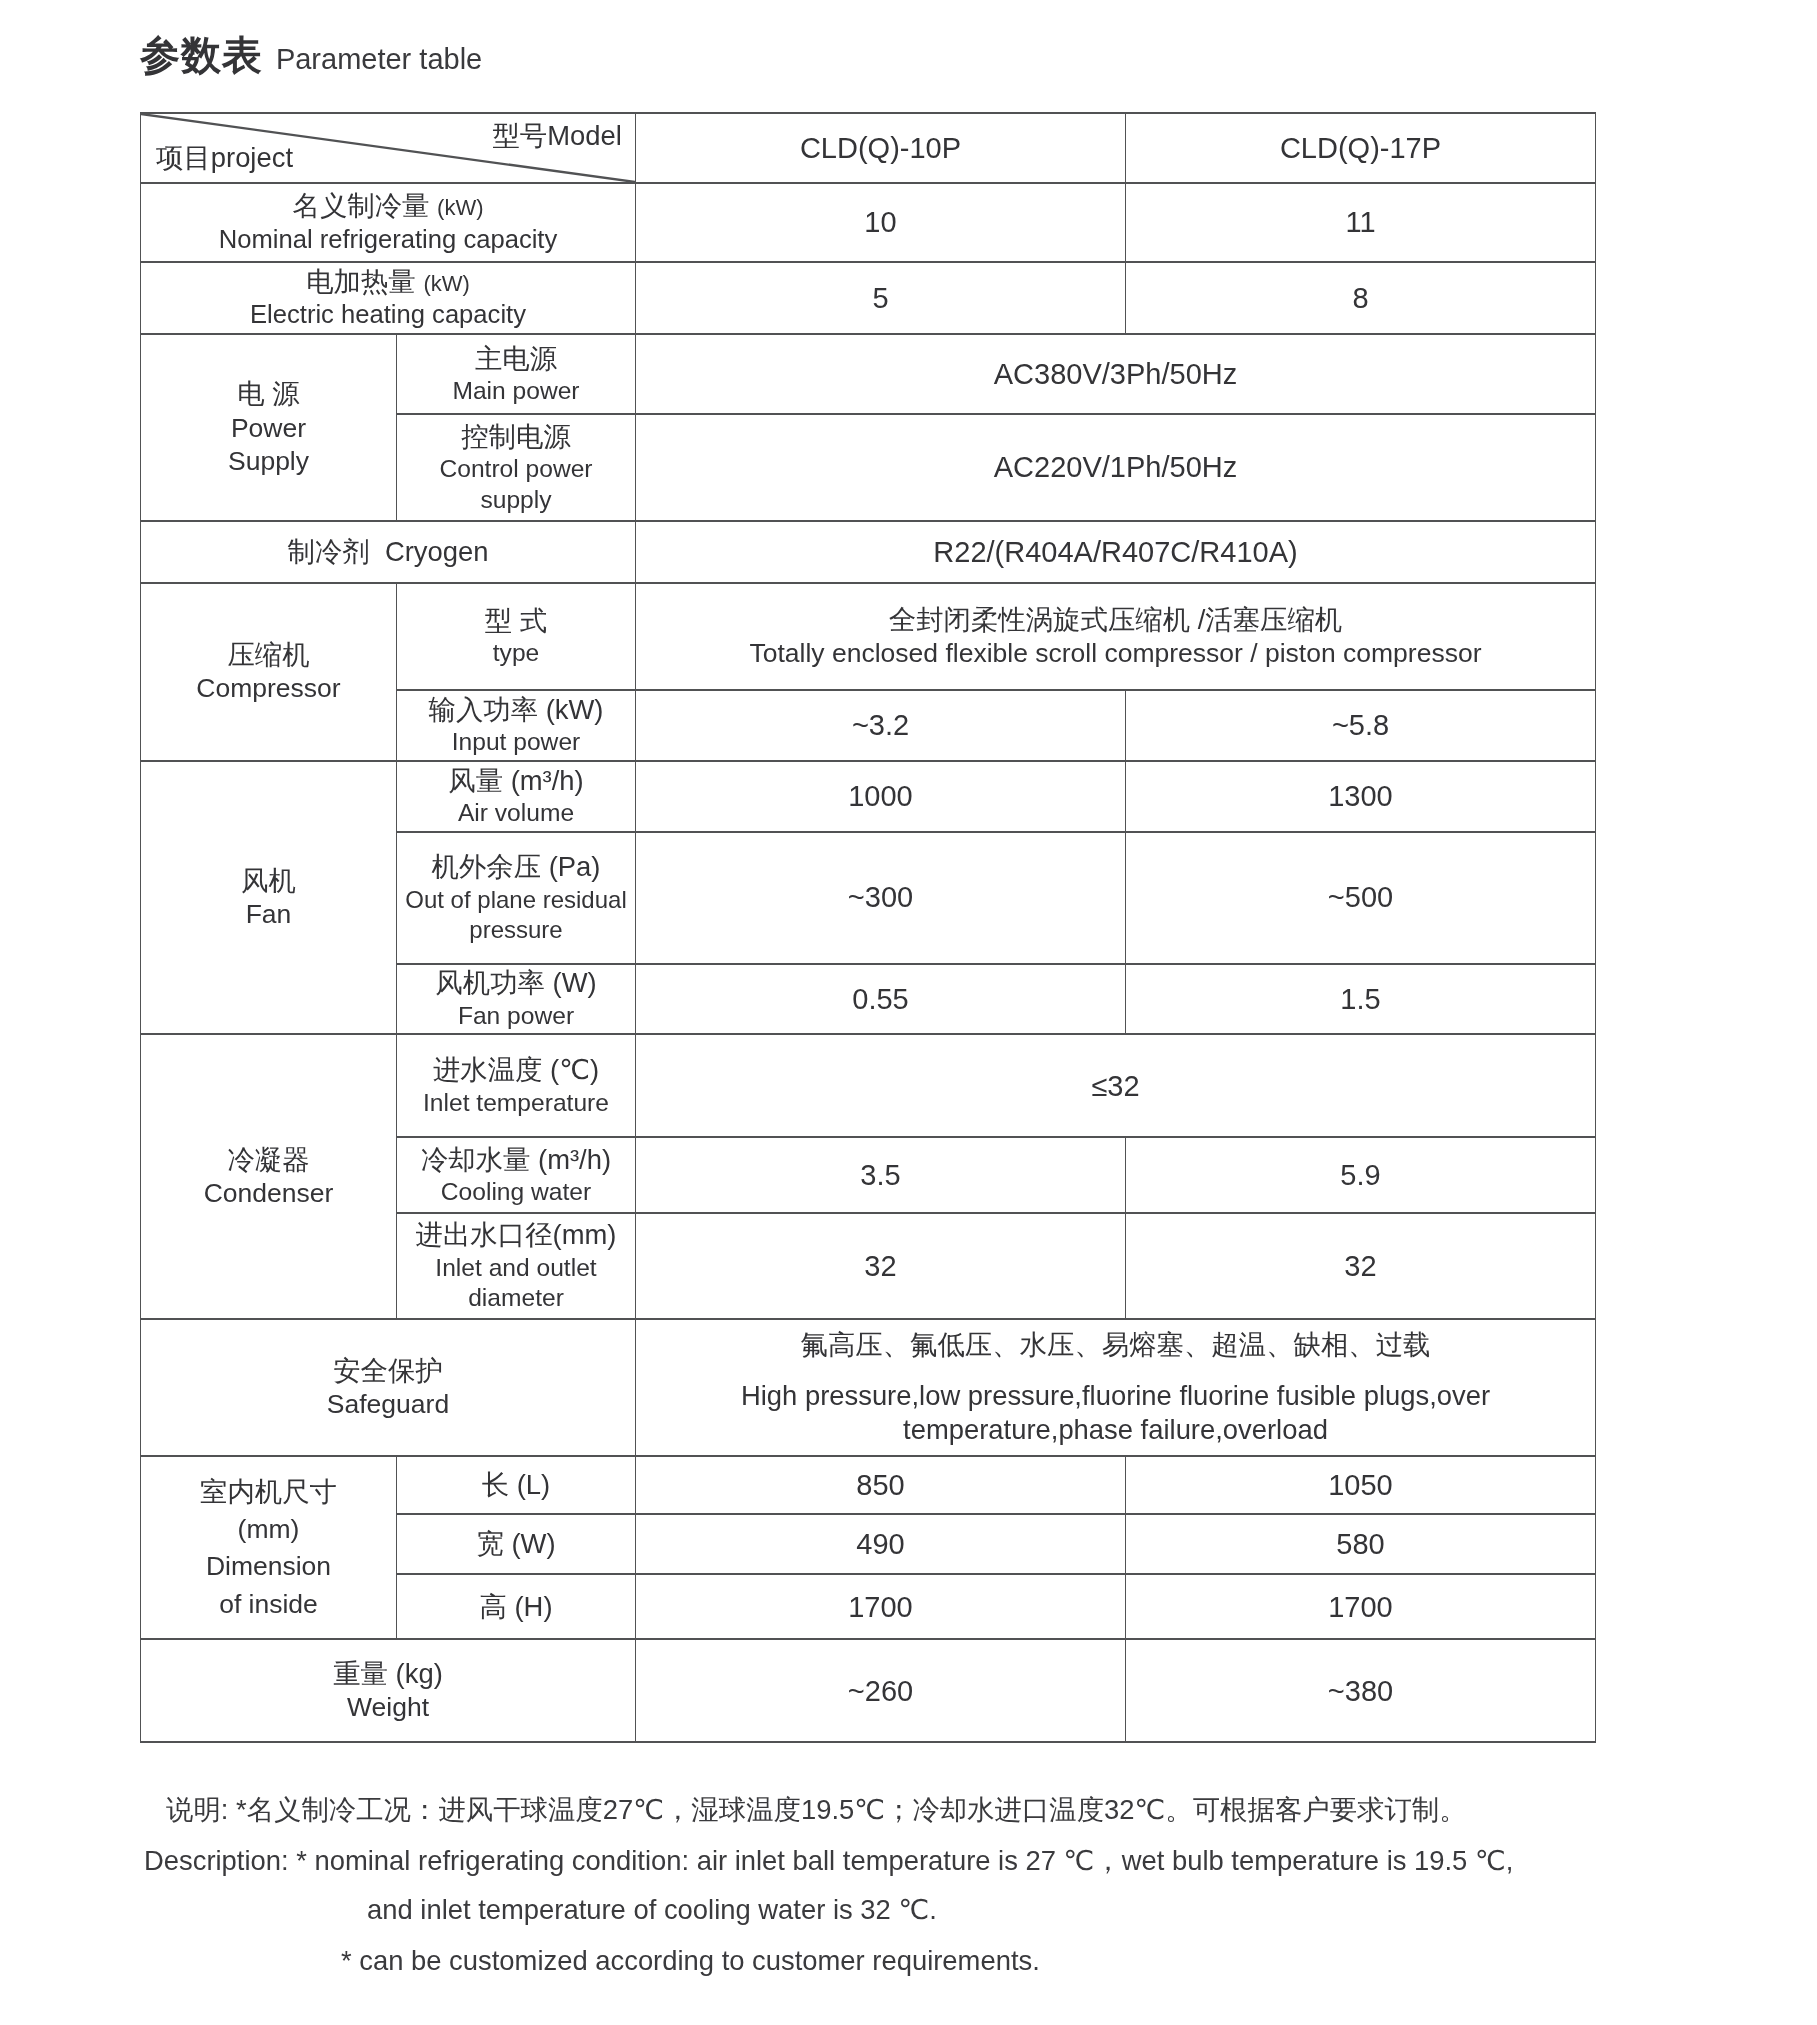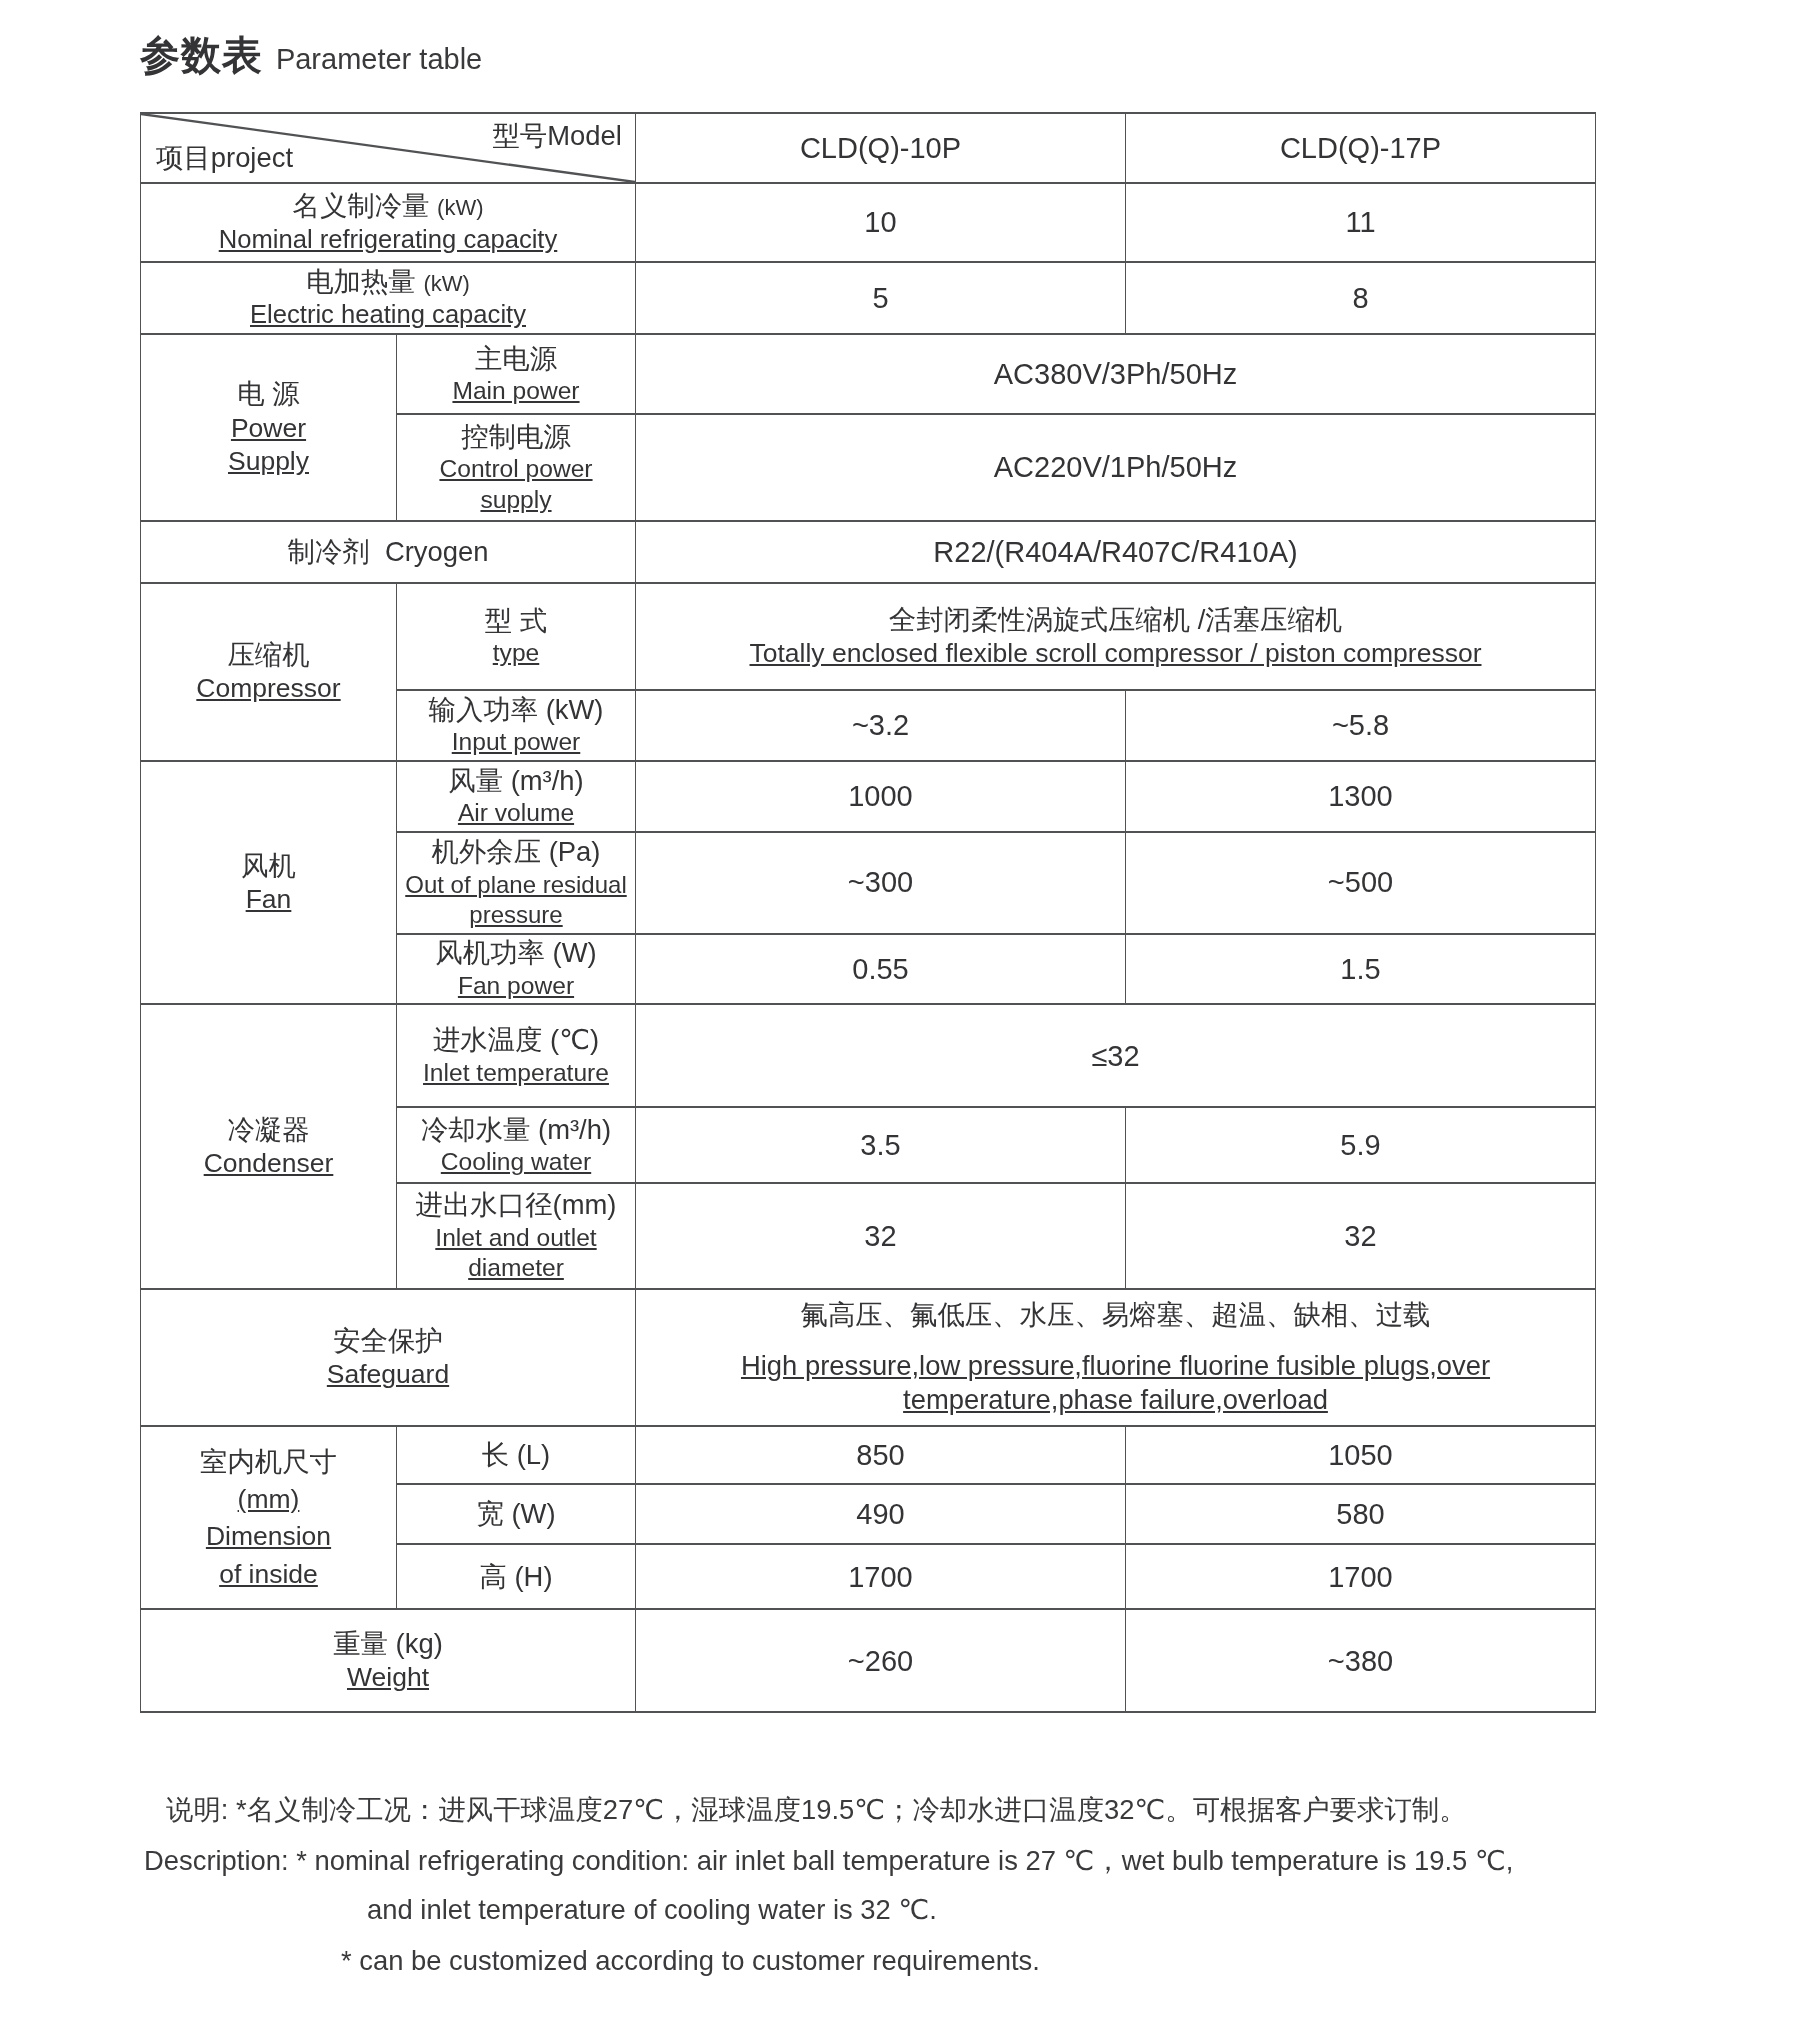--- a/index.html
+++ b/index.html
@@ -10,21 +10,21 @@
   .title-wrap { position:absolute; left:140px; top:28px; display:flex; align-items:baseline; gap:13.2px; }
   .title-zh { font-size:40px; font-weight:bold; letter-spacing:0.9px; }
   .title-en { font-size:29px; font-weight:normal; color:#3a3a3d; }
 
   table.params { position:absolute; left:140px; top:112px; width:1456px;
     border-collapse:collapse; table-layout:fixed; }
   table.params td { border:1.9px solid #515254; border-top-width:2.8px; border-bottom-width:2.8px;
     vertical-align:middle; text-align:center; line-height:1.25; padding:1.9px 3.8px; overflow:hidden; }
 
   .zh  { font-size:27.4px; display:block; }
-  .en  { font-size:25.6px; display:block;text-decoration:underline; }
+  .en  { font-size:25.6px; display:block; }
   .val { font-size:29px; }
   .unit{ font-size:22px; }
 
   td.lab-left { text-align:left; padding-left:13.2px; }
   td.group { line-height:1.75; }
   td.group .zh { font-size:27.4px; }
   td.group .en { font-size:26.5px; }
 
   
   td.corner { position:relative; padding:0; }
@@ -154,21 +154,21 @@
         <span class="zh">风机</span>
         <span class="en">Fan</span>
       </td>
       <td class="sublab">
         <span class="zh">风量 (m³/h)</span>
         <span class="en">Air volume</span>
       </td>
       <td class="val">1000</td>
       <td class="val">1300</td>
     </tr>
-    <tr style="height:102px">
+    <tr style="height:132px">
       <td class="sublab" style="padding:1.9px 0;">
         <span class="zh">机外余压 (Pa)</span>
         <span class="en" style="font-size:24px;">Out of plane residual pressure</span>
       </td>
       <td class="val">~300</td>
       <td class="val">~500</td>
     </tr>
     <tr style="height:68px">
       <td class="sublab">
         <span class="zh">风机功率 (W)</span>

